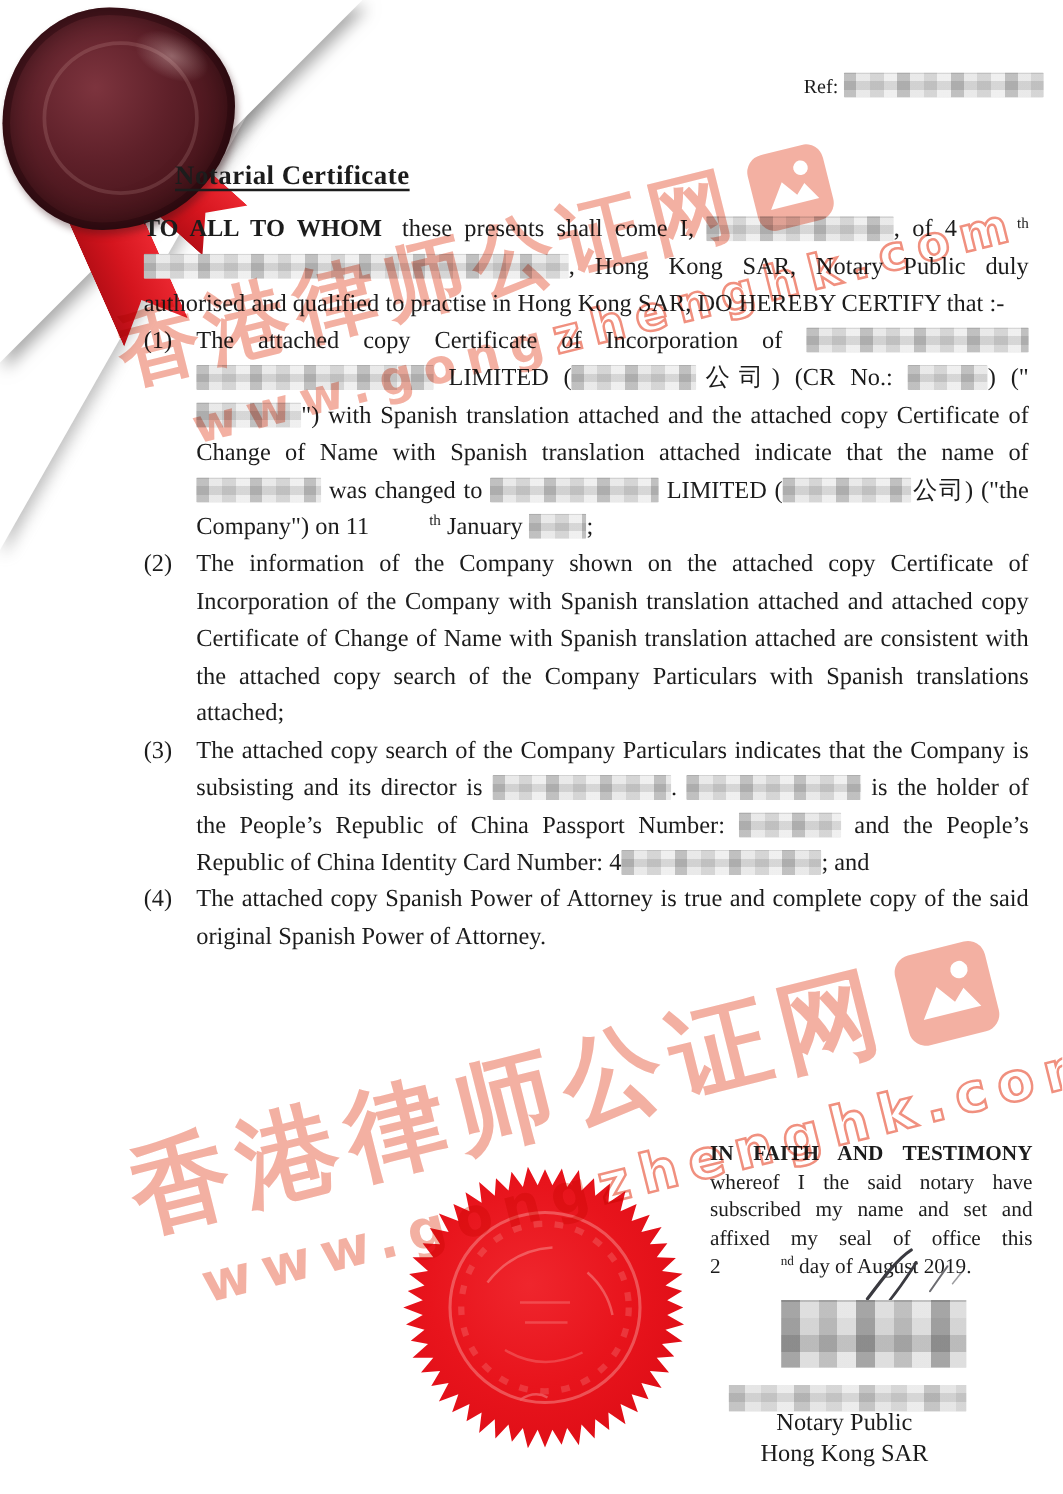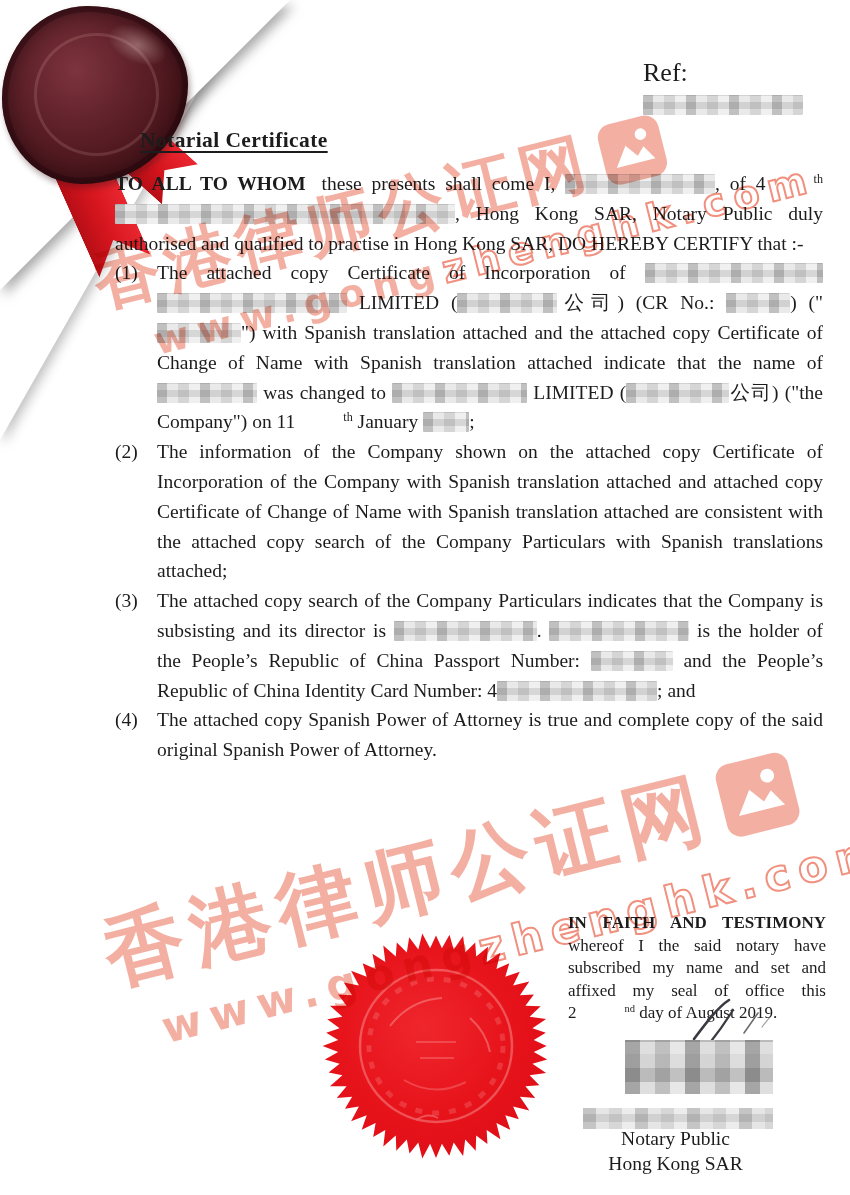--- a/index.html
+++ b/index.html
@@ -44,21 +44,21 @@
   .wm-logo{display:inline-block; border-radius:14px; background:var(--wm,#f1a292);
     margin-left:12px; position:relative;}
   .wm-top .wm-logo{width:62px;height:62px;}
   .wm-bottom .wm-logo{width:74px;height:74px;}
   .wm-url{letter-spacing:9px; margin-top:4px;}
   .wm-top .wm-url{font-size:38px; margin-left:44px;}
   .wm-bottom .wm-url{font-size:43px; margin-left:38px;}
   .wm-url .u-solid{color:var(--wm,#f1a292);}
   .wm-url .u-outline{color:transparent; -webkit-text-stroke:2px var(--wm-stroke,#ee7c68);}
   
-  .ref-line{position:absolute; left:643px; top:58px; font-size:26px;}
+  .ref-line{position:absolute; left:643px; top:58px; font-size:16px;}
   .doc-title{position:absolute; left:140px; top:128px; width:690px; text-align:left;
     font-size:21.5px; font-weight:bold; letter-spacing:.4px;}
   .doc-title span{text-decoration:underline; text-underline-offset:4px; text-decoration-thickness:2px;}
   
   .body-text{position:absolute; left:115px; top:169px; width:708px;
     font-size:19.5px; line-height:29.8px; text-align:justify;}
   .body-text p{margin:0;}
   .item{position:relative; padding-left:42px;}
   .item .num{position:absolute; left:0; top:0;}
   sup{font-size:.62em; line-height:0;margin-left:48px;}

